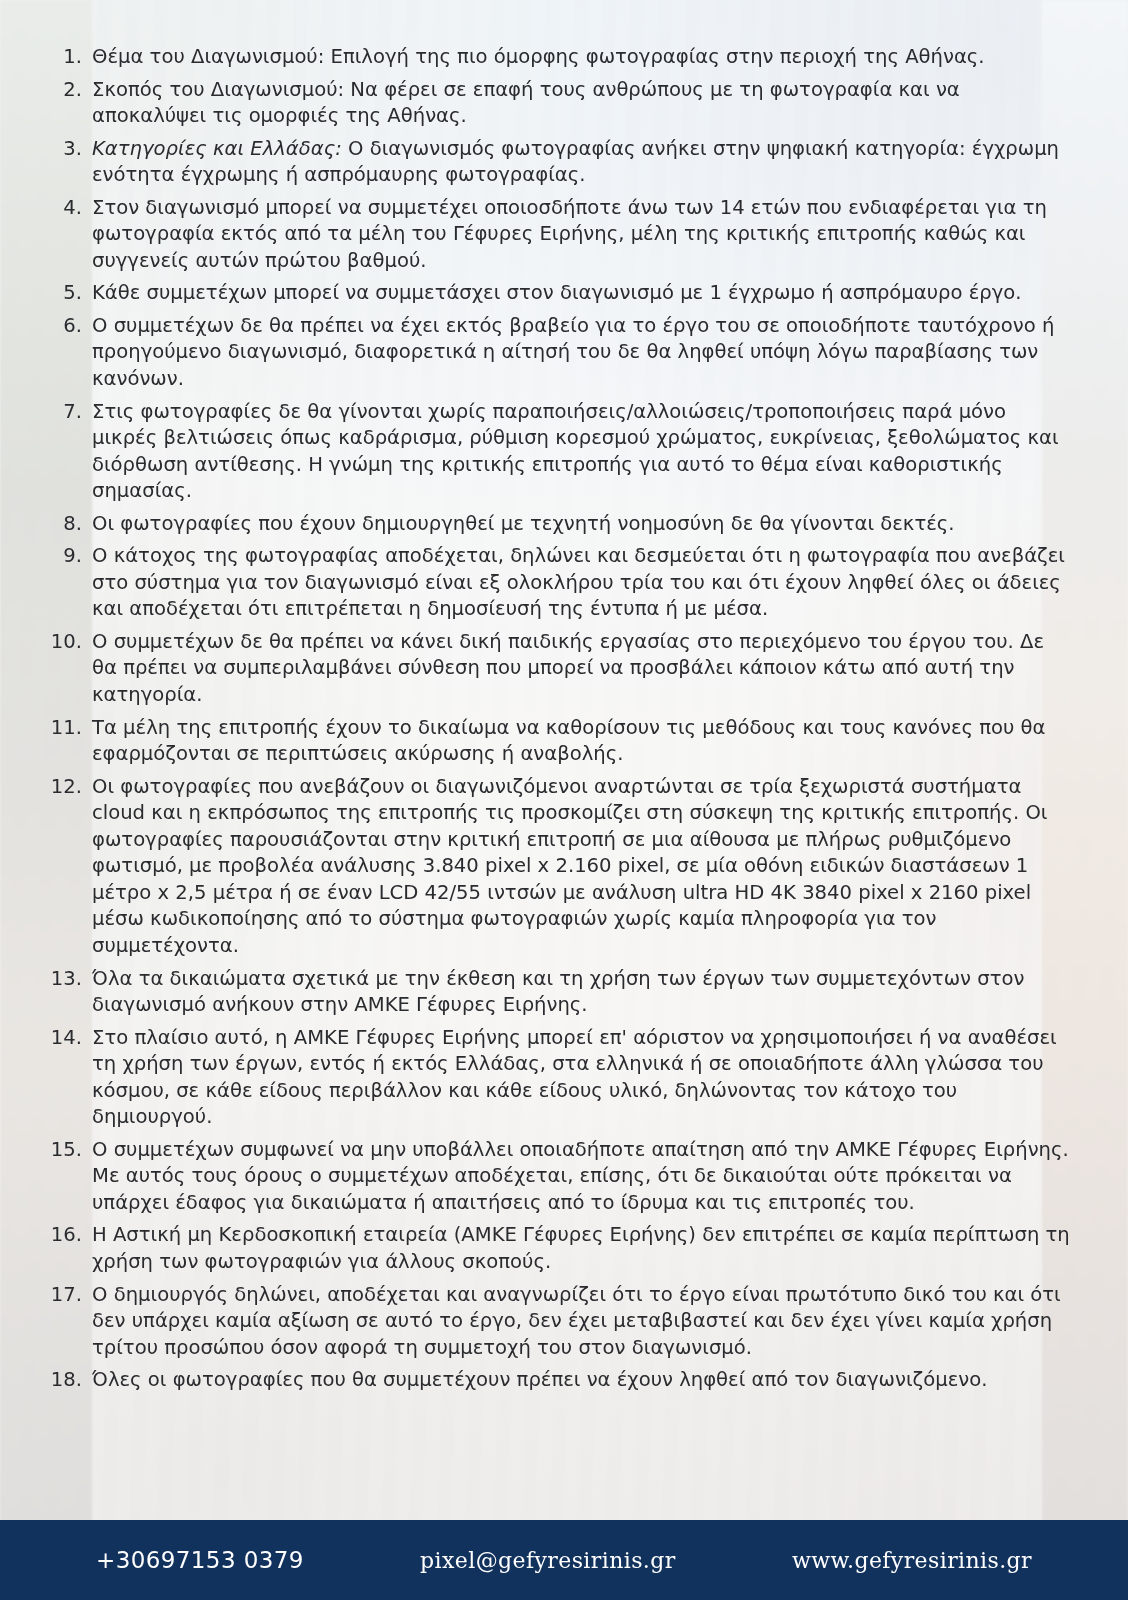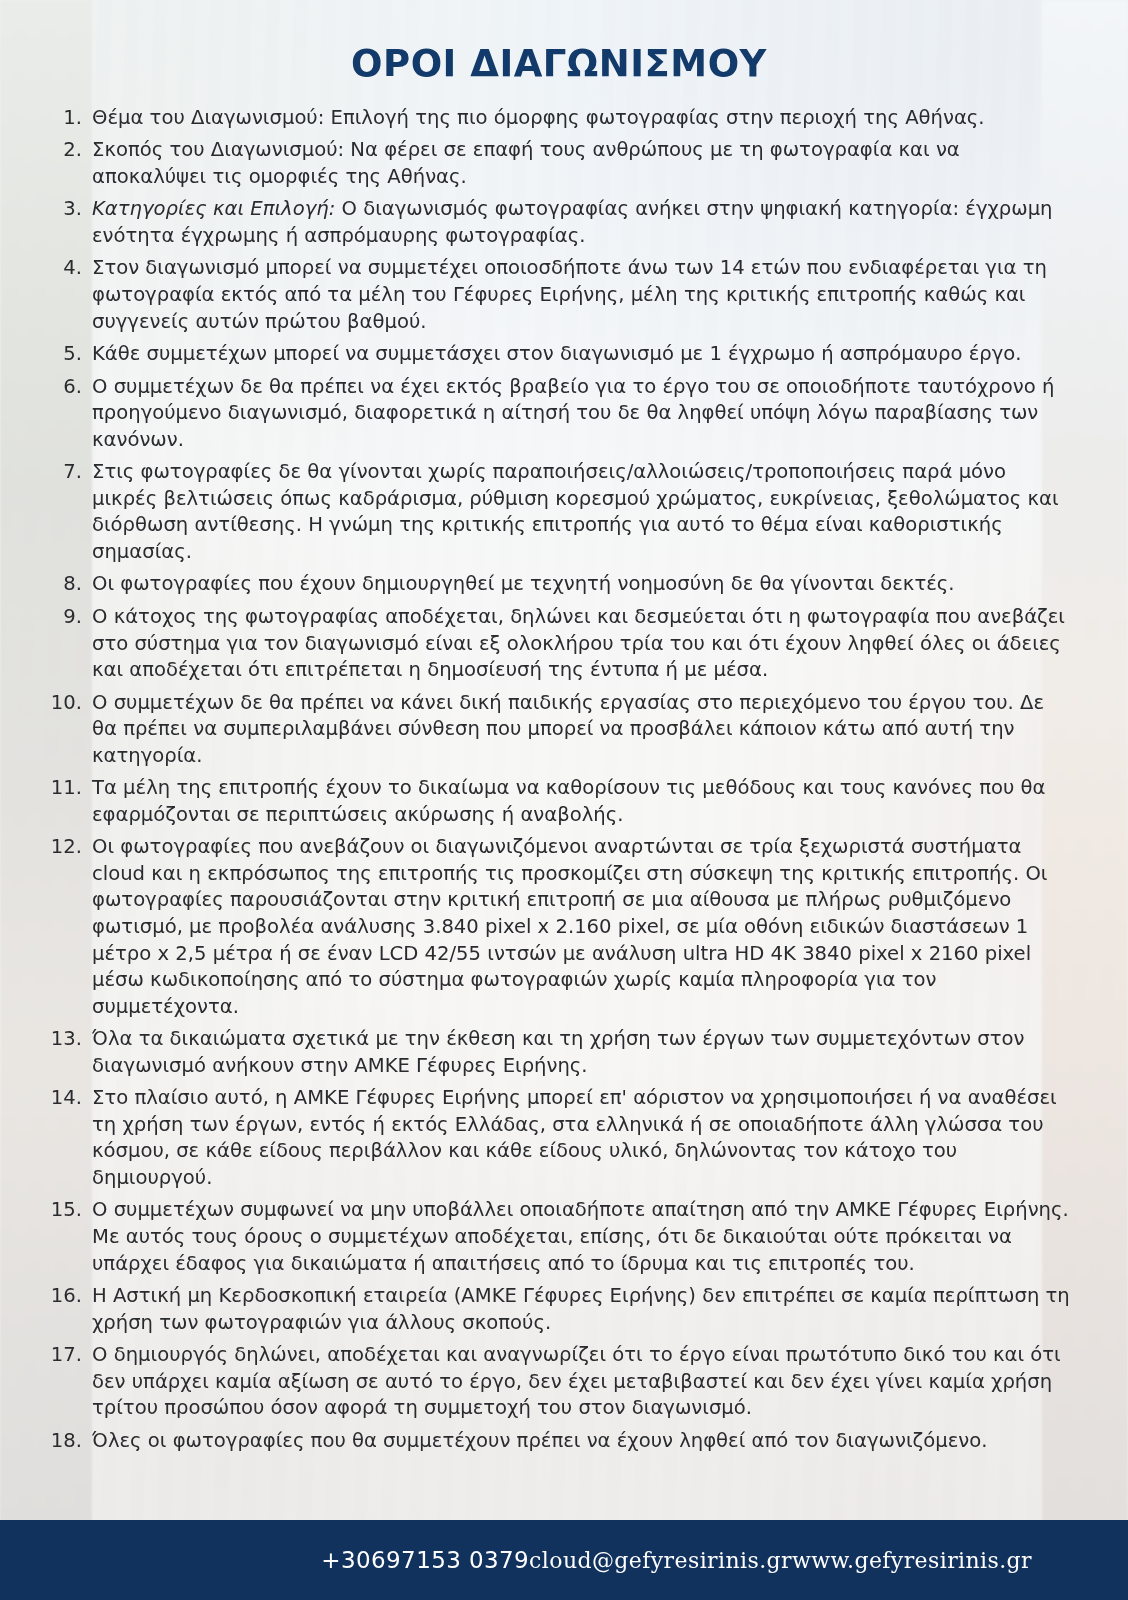--- a/index.html
+++ b/index.html
@@ -97,21 +97,21 @@
   }
   ol.terms > li b{font-weight:400;}
   .footer{
     position:absolute;
     left:0;right:0;
     bottom:0;
     height:80px;
     background:#12325e;
     display:flex;
     align-items:center;
-    justify-content:flex-end;
+    justify-content:space-between;
     padding:0 96px;
     box-sizing:border-box;
   }
   .footer span{
     color:#ffffff;
     font-size:22px;
     font-family:"DejaVu Serif", serif;
     letter-spacing:.4px;
     white-space:nowrap;
   }
@@ -121,25 +121,24 @@
 <body>
 
 <div class="page">
   <div class="bg"></div>
   <div class="bg-stripes"></div>
   <div class="bg-left"></div>
   <div class="bg-right"></div>
 
   <div class="sheet">
     <div class="content">
-      <h1>ΟΡΟΙ ΔΙΑΓΩΝΙΣΜΟΥ</h1>
       <ol class="terms" id="terms-list">
           <li><b>Θέμα του Διαγωνισμού:</b> Επιλογή της πιο όμορφης φωτογραφίας στην περιοχή της Αθήνας.</li>
           <li><b>Σκοπός του Διαγωνισμού:</b> Να φέρει σε επαφή τους ανθρώπους με τη φωτογραφία και να αποκαλύψει τις ομορφιές της Αθήνας.</li>
-          <li><b><i>Κατηγορίες και Επιλογή:</i></b> Ο διαγωνισμός φωτογραφίας ανήκει στην ψηφιακή κατηγορία: έγχρωμη ενότητα έγχρωμης ή ασπρόμαυρης φωτογραφίας.</li>
+          <li><b><i>Κατηγορίες και Ελλάδας:</i></b> Ο διαγωνισμός φωτογραφίας ανήκει στην ψηφιακή κατηγορία: έγχρωμη ενότητα έγχρωμης ή ασπρόμαυρης φωτογραφίας.</li>
           <li>Στον διαγωνισμό μπορεί να συμμετέχει οποιοσδήποτε <b>άνω των 14 ετών</b> που ενδιαφέρεται για τη φωτογραφία εκτός από τα μέλη του Γέφυρες Ειρήνης, μέλη της κριτικής επιτροπής καθώς και συγγενείς αυτών πρώτου βαθμού.</li>
           <li> Κάθε συμμετέχων μπορεί να συμμετάσχει στον διαγωνισμό <b>με 1 έγχρωμο ή ασπρόμαυρο έργο.</b></li>
           <li>Ο συμμετέχων <b>δε θα πρέπει να έχει εκτός βραβείο για το έργο του</b> σε οποιοδήποτε ταυτόχρονο ή προηγούμενο διαγωνισμό, διαφορετικά η αίτησή του δε θα ληφθεί υπόψη λόγω παραβίασης των κανόνων.</li>
           <li>Στις φωτογραφίες <b>δε θα γίνονται χωρίς παραποιήσεις/αλλοιώσεις/τροποποιήσεις</b> παρά μόνο μικρές βελτιώσεις όπως καδράρισμα, ρύθμιση κορεσμού χρώματος, ευκρίνειας, ξεθολώματος και διόρθωση αντίθεσης. Η γνώμη της κριτικής επιτροπής για αυτό το θέμα είναι καθοριστικής σημασίας.</li>
           <li>Οι φωτογραφίες που έχουν δημιουργηθεί <b>με τεχνητή νοημοσύνη δε θα γίνονται δεκτές</b>.</li>
           <li>Ο κάτοχος της φωτογραφίας αποδέχεται, δηλώνει και δεσμεύεται ότι η φωτογραφία που ανεβάζει στο σύστημα για τον διαγωνισμό είναι <b>εξ ολοκλήρου τρία του</b> και ότι έχουν ληφθεί όλες οι άδειες και αποδέχεται ότι επιτρέπεται η δημοσίευσή της έντυπα ή με μέσα.</li>
           <li>Ο συμμετέχων <b>δε θα πρέπει να κάνει δική παιδικής εργασίας</b> στο περιεχόμενο του έργου του. Δε θα πρέπει να συμπεριλαμβάνει σύνθεση που μπορεί να προσβάλει κάποιον κάτω από αυτή την κατηγορία.</li>
           <li>Τα μέλη της επιτροπής έχουν το δικαίωμα να καθορίσουν τις μεθόδους και τους κανόνες που θα εφαρμόζονται σε περιπτώσεις ακύρωσης ή αναβολής.</li>
           <li>Οι φωτογραφίες που ανεβάζουν οι διαγωνιζόμενοι αναρτώνται σε τρία ξεχωριστά συστήματα cloud και η εκπρόσωπος της επιτροπής τις προσκομίζει στη σύσκεψη της κριτικής επιτροπής. Οι φωτογραφίες παρουσιάζονται στην κριτική επιτροπή σε μια αίθουσα με πλήρως ρυθμιζόμενο φωτισμό, με προβολέα ανάλυσης 3.840 pixel x 2.160 pixel, σε μία οθόνη ειδικών διαστάσεων 1 μέτρο x 2,5 μέτρα ή σε έναν LCD 42/55 ιντσών με ανάλυση ultra HD 4K 3840 pixel x 2160 pixel μέσω κωδικοποίησης από το σύστημα φωτογραφιών χωρίς καμία πληροφορία για τον συμμετέχοντα.</li>
           <li><b>Όλα τα δικαιώματα σχετικά με την έκθεση και τη χρήση των έργων</b> των συμμετεχόντων στον διαγωνισμό <b>ανήκουν στην ΑΜΚΕ Γέφυρες Ειρήνης.</b></li>
@@ -147,16 +146,16 @@
           <li>Ο συμμετέχων συμφωνεί να μην υποβάλλει οποιαδήποτε απαίτηση από την ΑΜΚΕ Γέφυρες Ειρήνης. Με αυτός τους όρους ο συμμετέχων αποδέχεται, επίσης, ότι δε δικαιούται ούτε πρόκειται να υπάρχει έδαφος για δικαιώματα ή απαιτήσεις από το ίδρυμα και τις επιτροπές του.</li>
           <li>Η Αστική μη Κερδοσκοπική εταιρεία (ΑΜΚΕ Γέφυρες Ειρήνης) <b>δεν επιτρέπει σε καμία περίπτωση τη χρήση των φωτογραφιών για άλλους σκοπούς.</b></li>
           <li>Ο δημιουργός δηλώνει, αποδέχεται και αναγνωρίζει ότι <b>το έργο είναι πρωτότυπο δικό του</b> και ότι δεν υπάρχει καμία αξίωση σε αυτό το έργο, δεν έχει μεταβιβαστεί και δεν έχει γίνει καμία χρήση τρίτου προσώπου όσον αφορά τη συμμετοχή του στον διαγωνισμό.</li>
           <li>Όλες οι φωτογραφίες που θα συμμετέχουν <b>πρέπει να έχουν ληφθεί από τον διαγωνιζόμενο.</b></li>
         </ol>
     </div>
   </div>
 
   <div class="footer">
     <span class="phone">+30697153 0379</span>
-    <span>cloud@gefyresirinis.gr</span>
+    <span>pixel@gefyresirinis.gr</span>
     <span>www.gefyresirinis.gr</span>
   </div>
 </div>
 
 </body></html>

